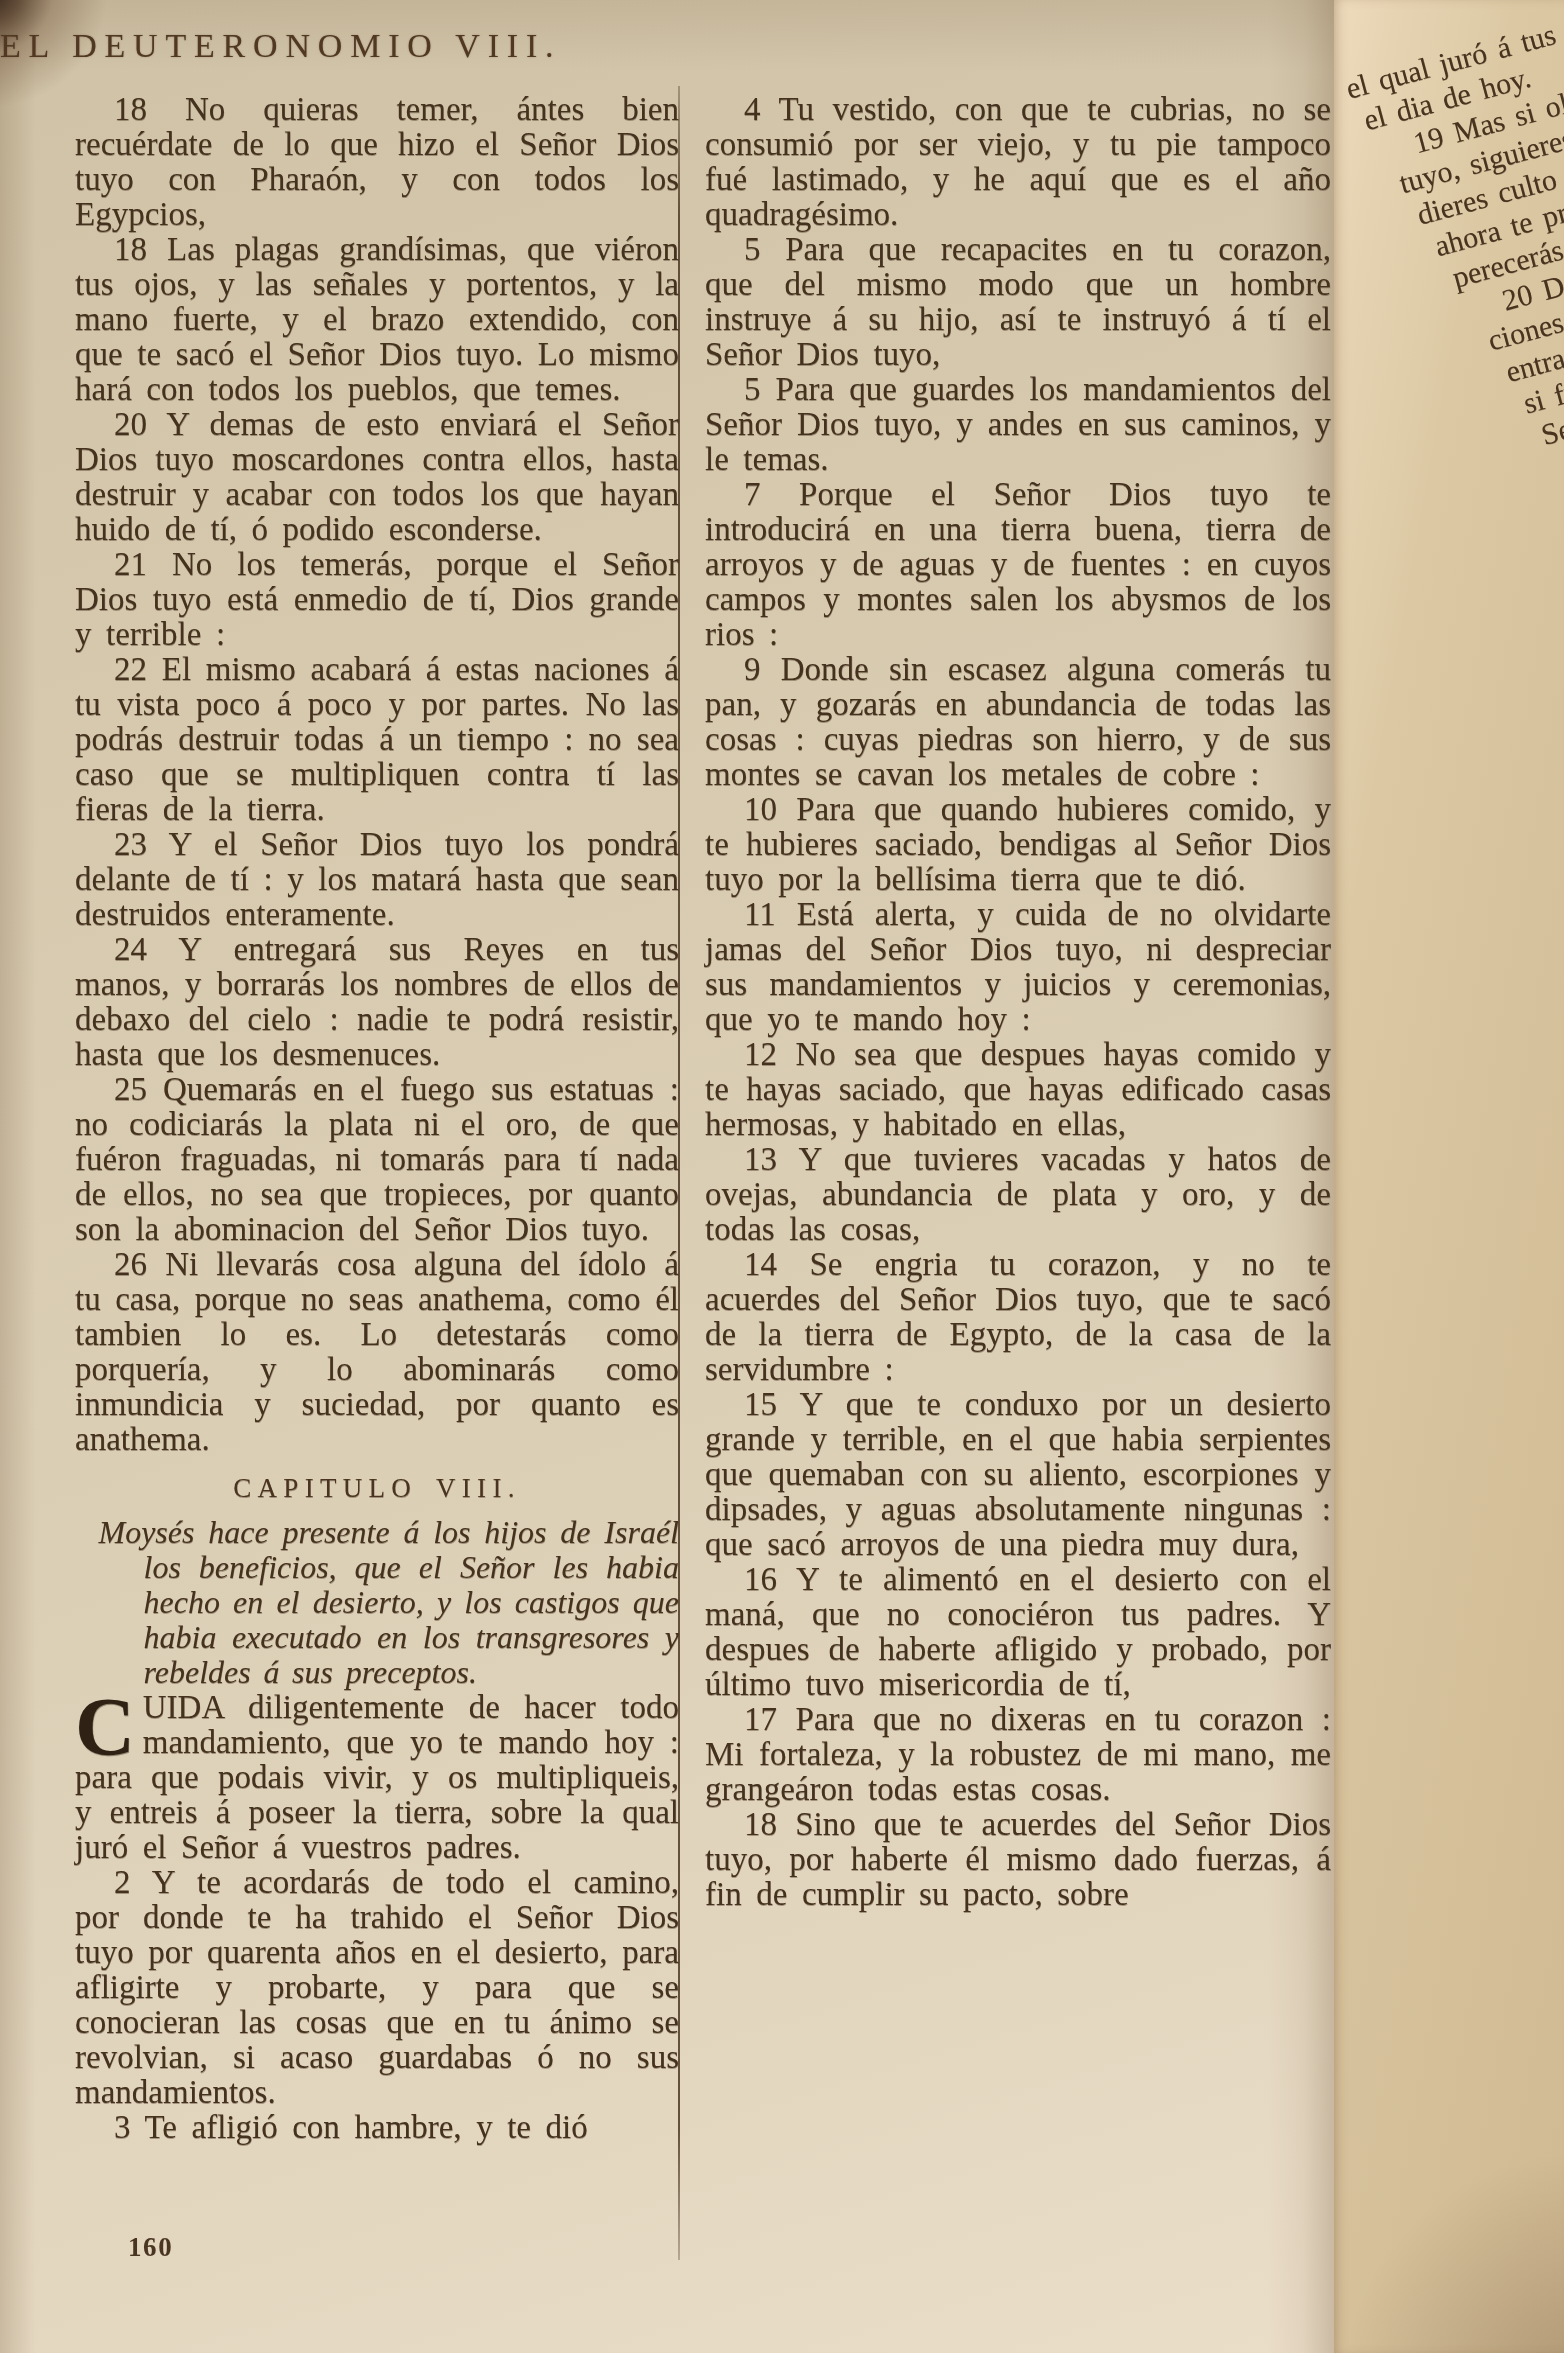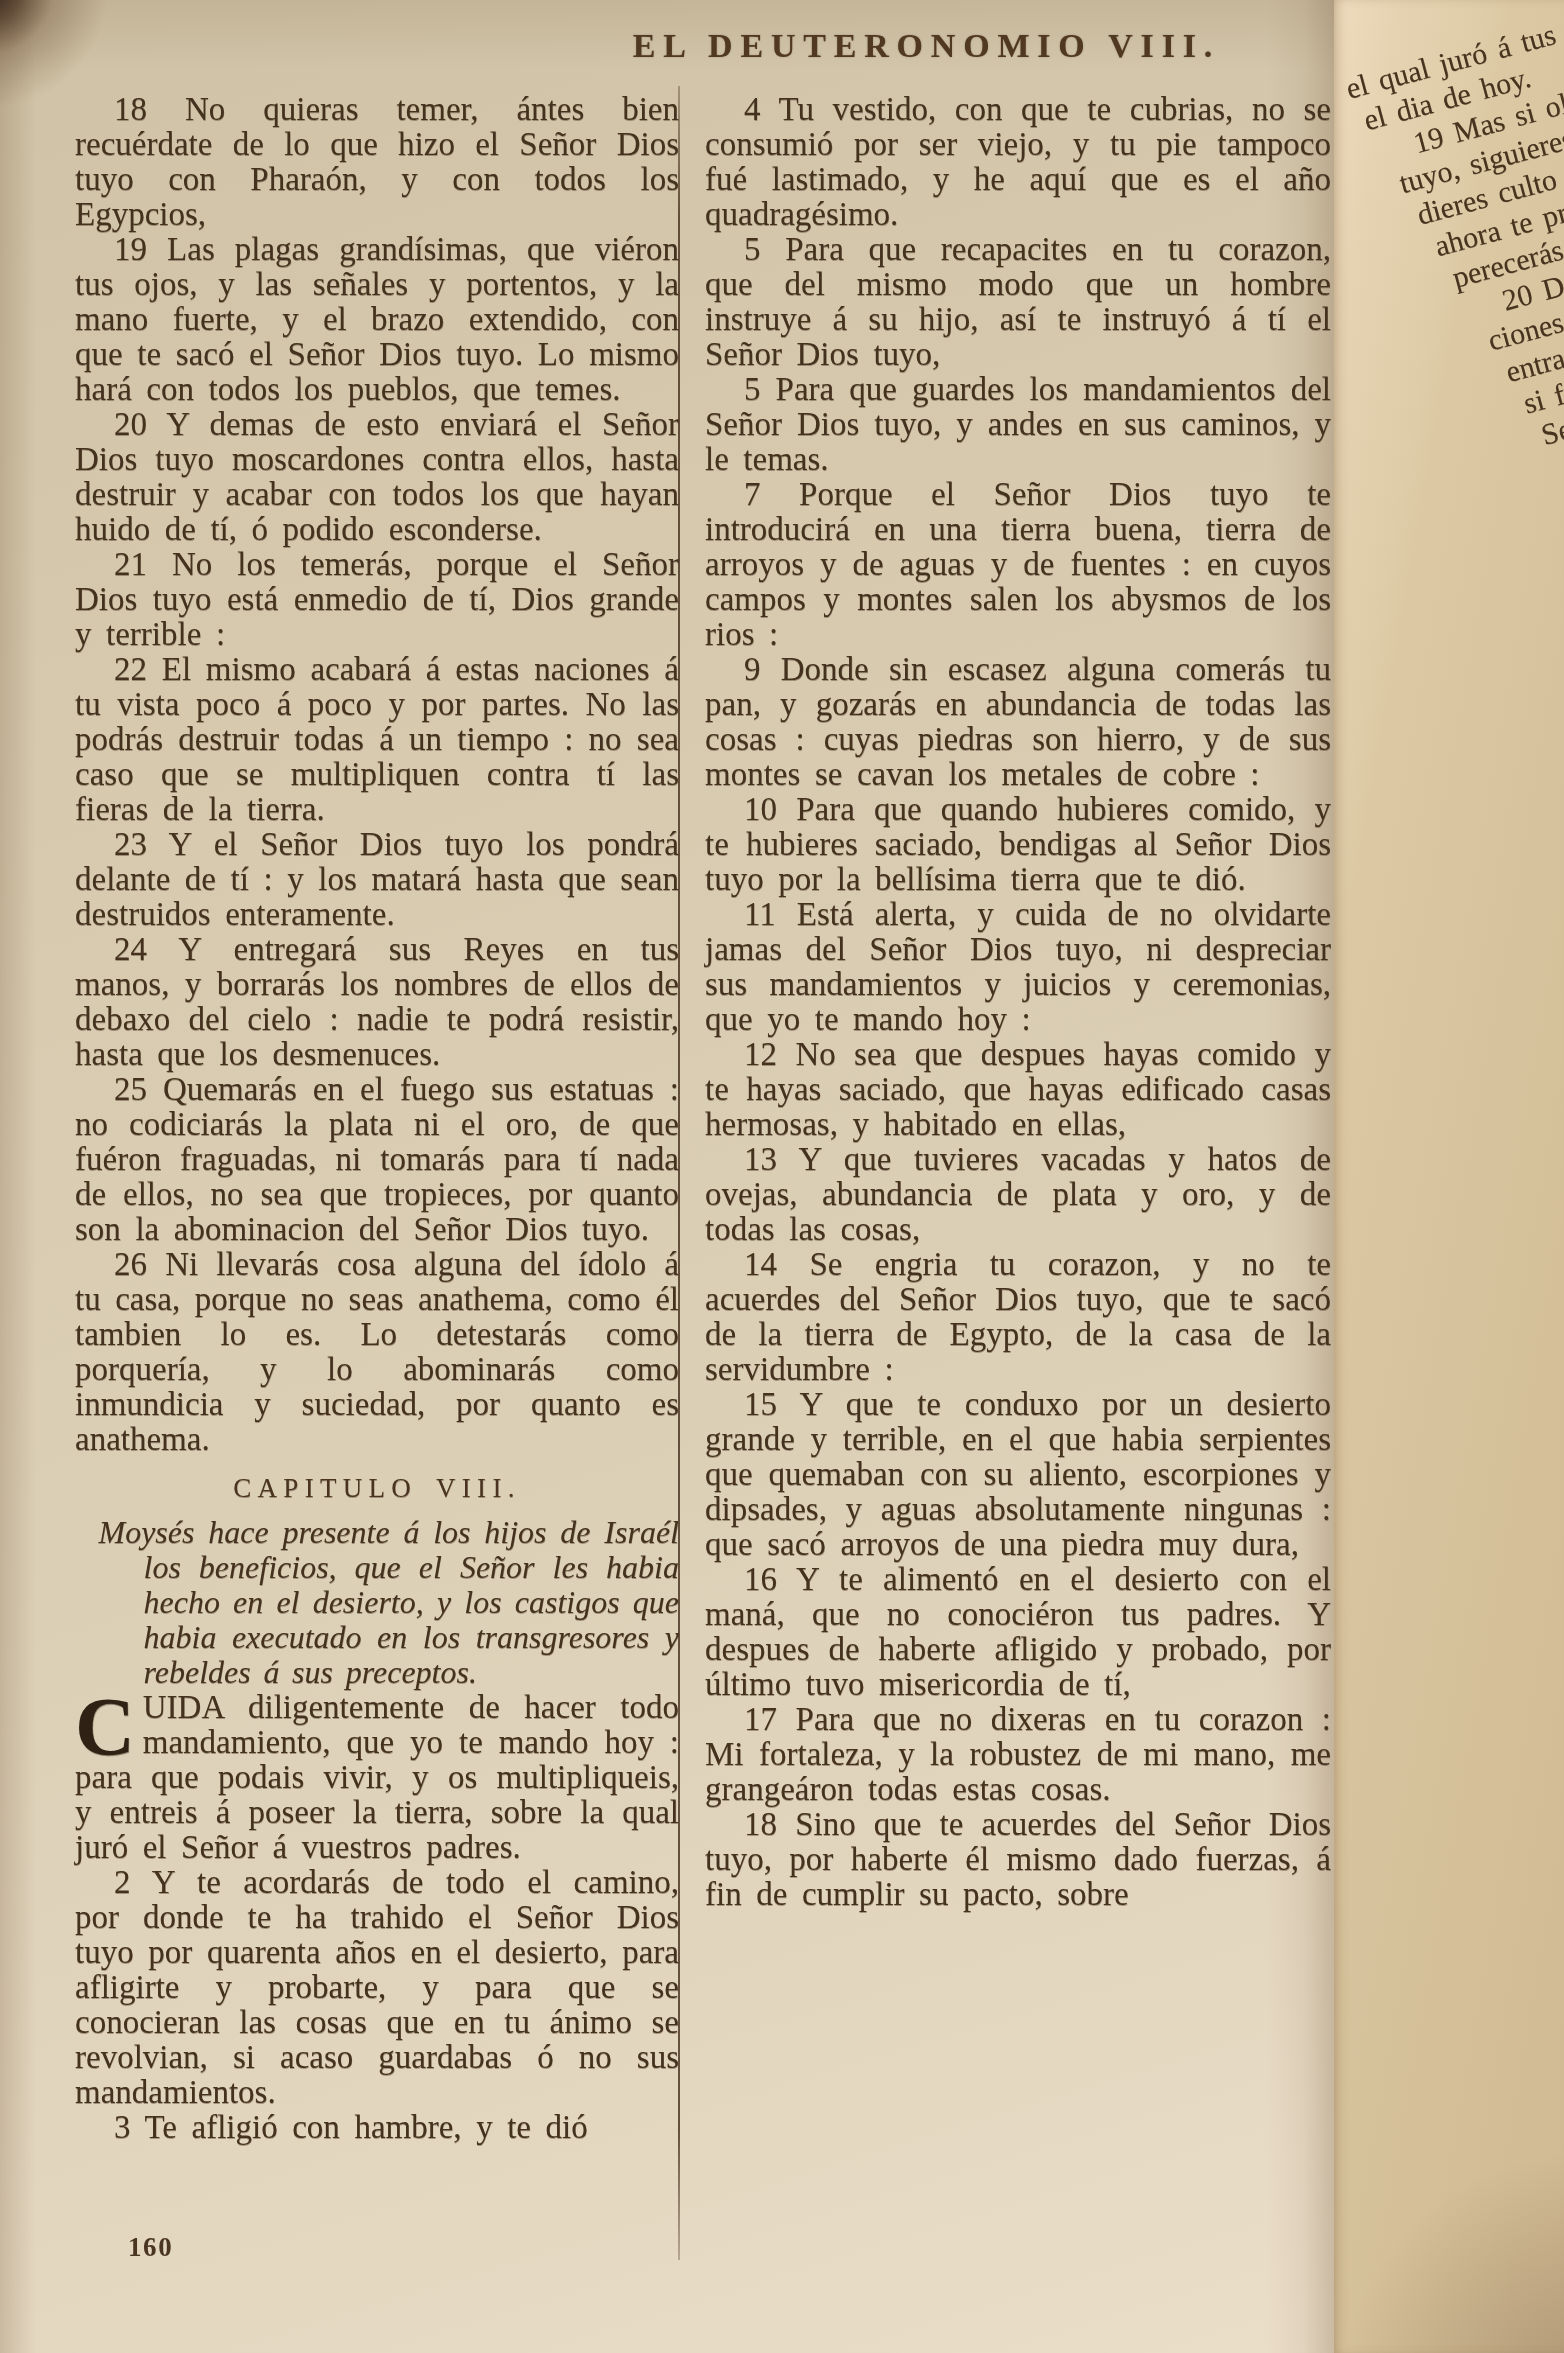--- a/index.html
+++ b/index.html
@@ -15,22 +15,22 @@
     position:absolute;left:0;top:0;width:1334px;height:2354px;
     background:
       radial-gradient(circle at -9.4px -9.4px, rgba(48,31,20,.95) 0px, rgba(70,47,30,.75) 30px, rgba(105,75,48,.35) 63px, rgba(120,90,60,0) 117px),
       linear-gradient(to right, rgba(110,80,52,.22) 0px, rgba(110,80,52,0) 36px),
       linear-gradient(to bottom, rgba(120,90,60,.14) 0px, rgba(120,90,60,0) 70px),
       linear-gradient(to left, rgba(110,80,50,.25) 0px, rgba(110,80,50,.08) 30px, rgba(110,80,50,0) 67px),
       linear-gradient(163deg, #cfc2a6 0%, #d6c9ae 28%, #dbcfb6 58%, #e4d7c0 84%, #ebdec9 100%);
   }
   .page-header{
     position:absolute;left:0;top:27px;width:1220px;
-    text-align:right;font-size:34px;letter-spacing:7.8px;
-    color:#503823;text-shadow:0 0 1.6px rgba(84,58,36,.45);font-weight:bold;
+    text-align:left;font-size:34px;letter-spacing:7.8px;
+    color:#503823;text-shadow:0 0 1.6px rgba(84,58,36,.45);
   }
   .columns{
     position:absolute;left:75px;top:92px;width:1256px;
     display:flex;
   }
   .col{
     font-size:33px;line-height:35px;text-align:justify;
     word-spacing:6.3px;color:#44311e;
     text-shadow:0.3px 0.5px 0.5px rgba(62,43,25,.38);
   }
@@ -84,21 +84,21 @@
   .eline.gap{height:19px;}
 </style>
 </head>
 <body>
 
 <div class="main-page">
   <div class="page-header">EL DEUTERONOMIO VIII.</div>
   <div class="columns">
     <div class="col col-left">
         <p class="para verse">18 No quieras temer, ántes bien recuérdate de lo que hizo el Señor Dios tuyo con Pharaón, y con todos los Egypcios,</p>
-        <p class="para verse">19 Las plagas grandísimas, que viéron tus ojos, y las señales y portentos, y la mano fuerte, y el brazo extendido, con que te sacó el Señor Dios tuyo. Lo mismo hará con todos los pueblos, que temes.</p>
+        <p class="para verse">18 Las plagas grandísimas, que viéron tus ojos, y las señales y portentos, y la mano fuerte, y el brazo extendido, con que te sacó el Señor Dios tuyo. Lo mismo hará con todos los pueblos, que temes.</p>
         <p class="para verse">20 Y demas de esto enviará el Señor Dios tuyo moscardones contra ellos, hasta destruir y acabar con todos los que hayan huido de tí, ó podido esconderse.</p>
         <p class="para verse">21 No los temerás, porque el Señor Dios tuyo está enmedio de tí, Dios grande y terrible :</p>
         <p class="para verse">22 El mismo acabará á estas naciones á tu vista poco á poco y por partes. No las podrás destruir todas á un tiempo : no sea caso que se multipliquen contra tí las fieras de la tierra.</p>
         <p class="para verse">23 Y el Señor Dios tuyo los pondrá delante de tí : y los matará hasta que sean destruidos enteramente.</p>
         <p class="para verse">24 Y entregará sus Reyes en tus manos, y borrarás los nombres de ellos de debaxo del cielo : nadie te podrá resistir, hasta que los desmenuces.</p>
         <p class="para verse">25 Quemarás en el fuego sus estatuas : no codiciarás la plata ni el oro, de que fuéron fraguadas, ni tomarás para tí nada de ellos, no sea que tropieces, por quanto son la abominacion del Señor Dios tuyo.</p>
         <p class="para verse">26 Ni llevarás cosa alguna del ídolo á tu casa, porque no seas anathema, como él tambien lo es. Lo detestarás como porquería, y lo abominarás como inmundicia y suciedad, por quanto es anathema.</p>
         <p class="para chapter-heading">CAPITULO VIII.</p>
         <p class="para summary">Moysés hace presente á los hijos de Israél los beneficios, que el Señor les habia hecho en el desierto, y los castigos que habia executado en los transgresores y rebeldes á sus preceptos.</p>
         <p class="para dropcap-para"><span class="dropcap">C</span>UIDA diligentemente de hacer todo mandamiento, que yo te mando hoy : para que podais vivir, y os multipliqueis, y entreis á poseer la tierra, sobre la qual juró el Señor á vuestros padres.</p>

